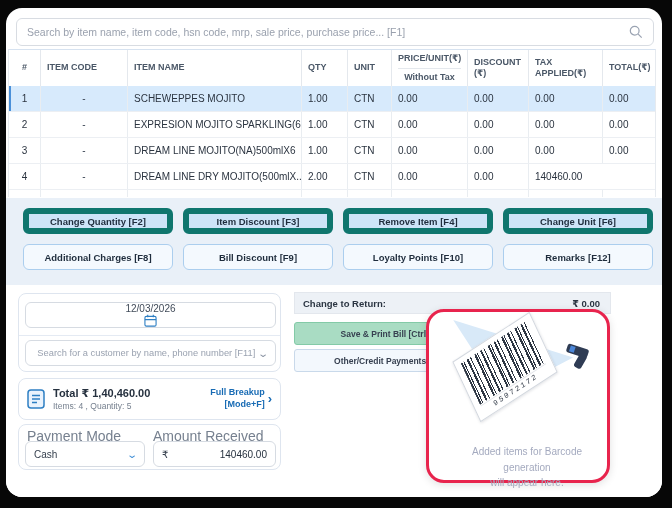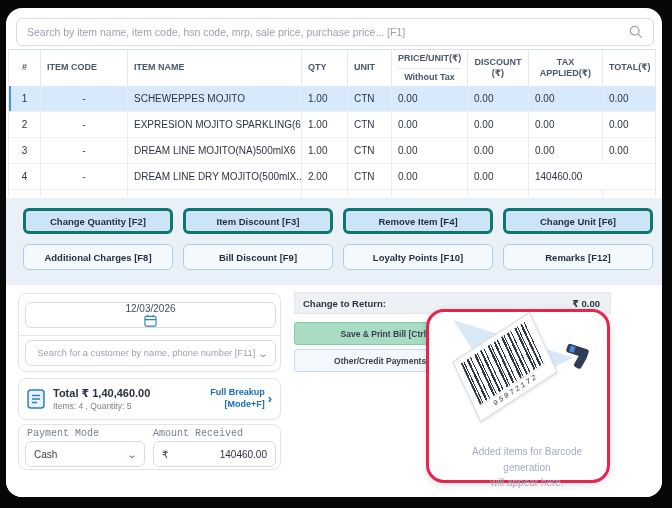--- a/index.html
+++ b/index.html
@@ -14,39 +14,39 @@
   
   .searchbar{position:absolute; left:10px; top:10px; width:638px; height:28px; border:1px solid #d8dce2; border-radius:6px; background:#fff; display:flex; align-items:center; padding:0 10px;}
   .searchbar input{flex:1; border:none; outline:none; font-size:10.5px; color:#454e5c; font-family:inherit; background:transparent;}
   .searchbar input::placeholder{color:#9aa1ae;}
   .search-icon{width:14px; height:14px; flex:0 0 auto;}
 
   
   .table{position:absolute; left:2px; top:41px; width:648px; border-top:1px solid #d6e2f0; border-left:1px solid #e6eaef; border-right:1px solid #e6eaef; font-size:10px; color:#2b3440;}
   .trow,.thead{display:grid; grid-template-columns:32px 87px 174px 46px 44px 76px 61px 74px 1fr;}
   .thead{height:36px; color:#4a5767; font-weight:bold; font-size:9px;}
-  .thead > div{border-right:1px solid #e4e8ed; display:flex; align-items:center; padding:2px 6px; line-height:1.25;text-align:center;}
+  .thead > div{border-right:1px solid #e4e8ed; display:flex; align-items:center; padding:2px 6px; line-height:1.25;}
   .thead > div:last-child{border-right:none;}
   .th-num{justify-content:center;}
   .th-price{flex-direction:column; align-items:stretch; padding:0 !important;}
   .th-price .pm,.th-price .ps{flex:1; display:flex; align-items:center; padding:0 6px;}
   .th-price .ps{border-top:1px solid #e4e8ed; font-weight:bold;}
   .tbody .trow{height:26px; border-bottom:1px solid #eceff3; background:#fff;}
   .tbody .trow > div{border-right:1px solid #e9edf1; display:flex; align-items:center; padding:0 6px; overflow:hidden; white-space:nowrap;}
   .tbody .trow > div:last-child{border-right:none;}
   .cell-num{justify-content:center;}
   .cell-code{justify-content:center; color:#3a4452;}
   .trow.selected{background:var(--selected-row); box-shadow:inset 2px 0 0 #4a90d9;}
   .trow.stub{height:7px; border-bottom:none;}
 
   
   .actions{position:absolute; left:0; top:190px; width:656px; height:87px; background:#e9f0f8; padding:10px 9px 0 17px;}
   .btnrow{display:flex; gap:10px; margin-bottom:10px;}
   .abtn{flex:1; height:26px; border-radius:6px; font-size:9.5px; font-weight:bold; color:#1f2d3d; display:flex; align-items:center; justify-content:center; cursor:pointer;}
-  .btnrow.primary .abtn{background:var(--btn-blue); border:3px solid #0f766e;}
+  .btnrow.primary .abtn{background:var(--btn-blue); border:6px solid #0f766e;}
   .btnrow.secondary .abtn{background:#f4f9fe; border:1px solid #abceee;}
 
   
   .bottom{position:absolute; left:0; top:277px; width:656px; height:212px; background:#fff;}
   .panelbox{position:absolute; border:1px solid #dee5ef; border-radius:8px; background:#fff;}
   .box-ab{left:12px; top:8px; width:263px; height:79px;}
   .box-ab .divider{position:absolute; left:0; right:0; top:41px; height:1px; background:#e4eaf3;}
   .inputbox{position:absolute; border:1px solid #d6dbe2; border-radius:6px; background:#fff; display:flex; align-items:center; padding:0 8px; height:26px;}
   .date-input{left:6px; top:8px; width:251px;flex-direction:column;}
   .date-input .dtext{flex:1; font-size:10px; color:#414b59;}
@@ -57,21 +57,21 @@
 
   .box-c{left:12px; top:93px; width:263px; height:42px; display:flex; align-items:center; padding:0 8px;}
   .total-icon{flex:0 0 auto; margin-right:8px;}
   .total-text{flex:1; min-width:0;}
   .total-main{font-size:11px; font-weight:bold; color:#26313f;}
   .total-sub{font-size:8.5px; color:#76808f; margin-top:1px;}
   .breakup{flex:0 0 auto; text-align:right; font-size:9px; font-weight:bold; color:var(--link-blue); line-height:1.3; display:flex; align-items:center; gap:3px; cursor:pointer;}
   .breakup .bchev{font-size:13px; font-weight:bold;}
 
   .box-d{left:12px; top:139px; width:263px; height:46px; border-radius:8px;}
-  .paylabel{position:absolute; top:3px; font-size:10px; color:#76808f;font-family:Liberation Mono, monospace;}
+  .paylabel{position:absolute; top:3px; font-size:14px; color:#76808f;}
   .lbl1{left:8px;} .lbl2{left:134px;}
   .cash-select{left:6px; top:16px; width:120px; justify-content:space-between; cursor:pointer;}
   .cash-select .cval{font-size:10px; color:#36404e;}
   .cash-select .chev{color:#3f8ed6;}
   .amount-input{left:134px; top:16px; width:123px; justify-content:space-between;}
   .amount-input .cur{font-size:10px; color:#36404e;}
   .amount-input .amt{font-size:10px; color:#26313f;}
 
   
   .change-row{position:absolute; left:288px; top:7px; width:317px; height:22px; background:#edf1f6; border:1px solid #e3e7ed; display:flex; align-items:center; justify-content:space-between; padding:0 10px 0 8px; font-size:9.5px; font-weight:bold; color:#2b3542;}

